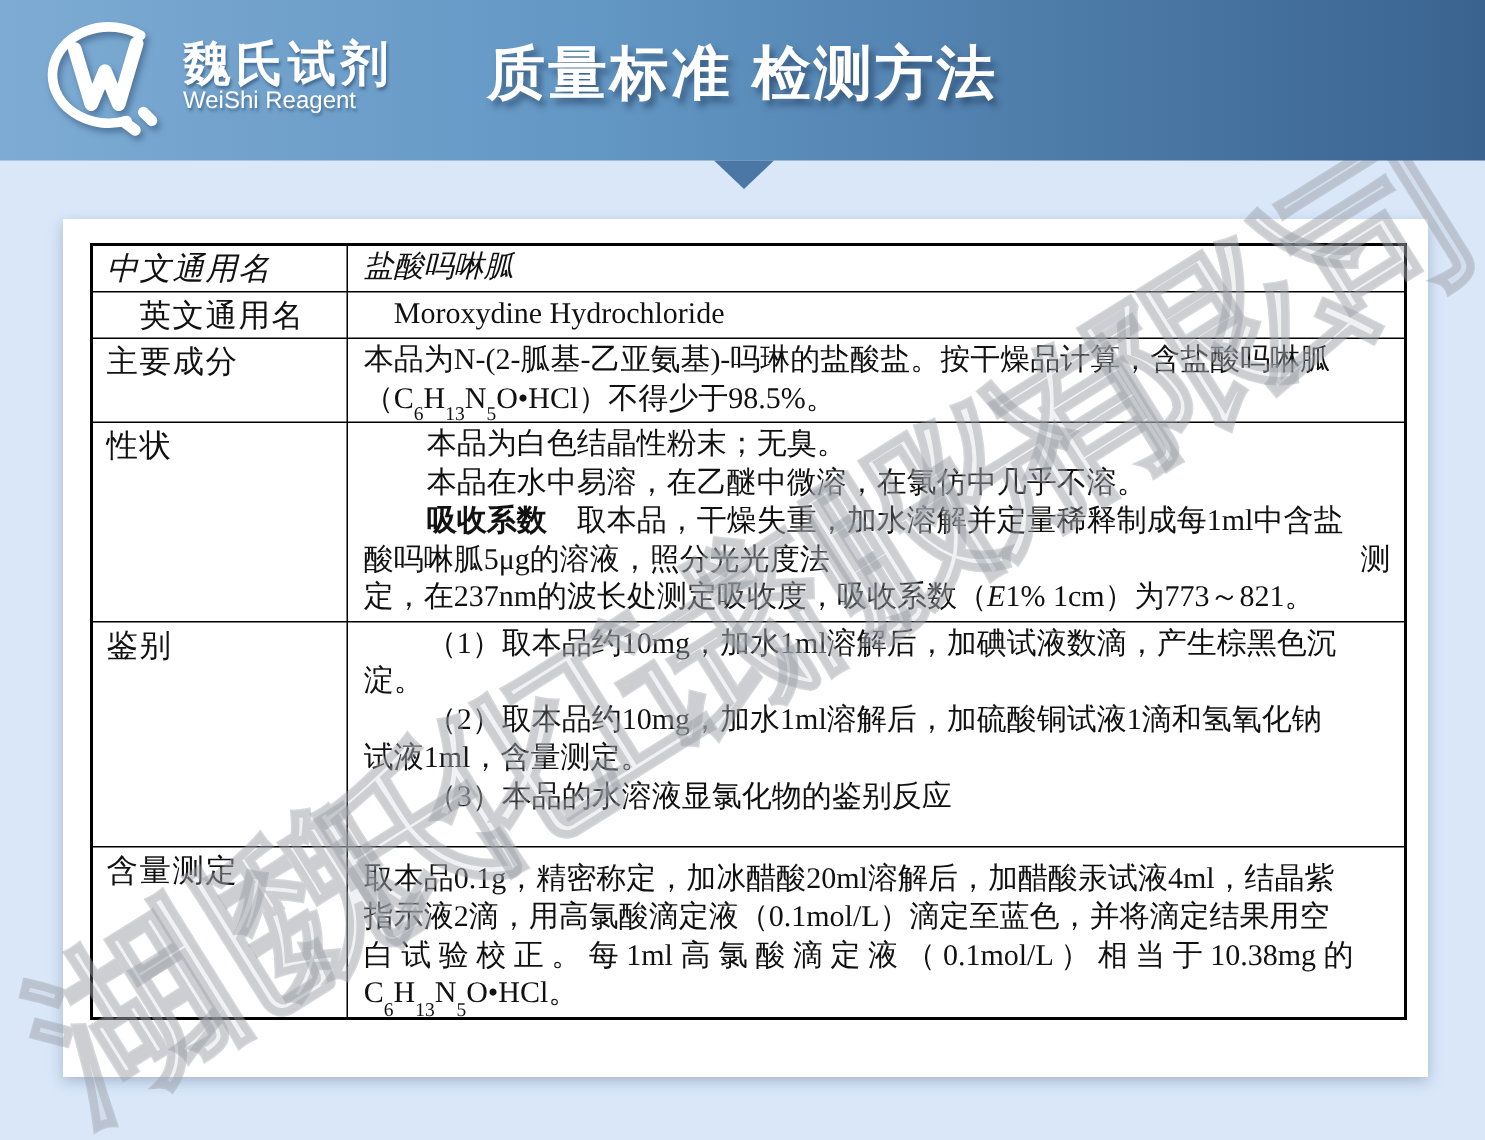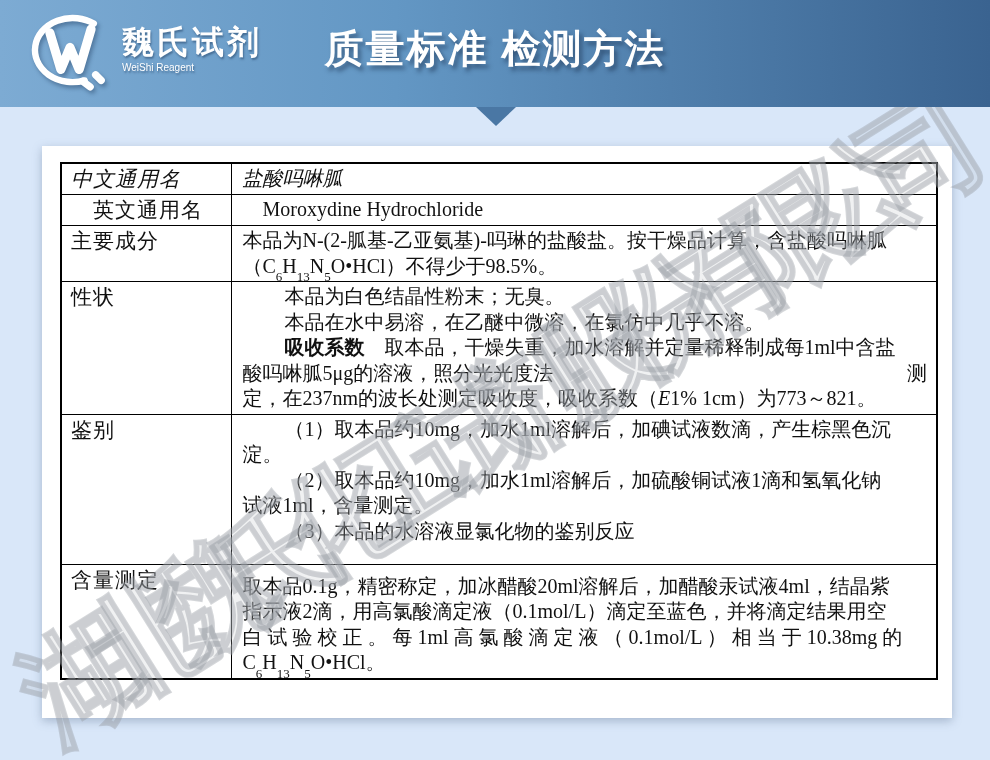--- a/index.html
+++ b/index.html
@@ -19,21 +19,21 @@
   .notch {
     position:absolute; left:476px; top:107px; width:0; height:0; z-index:4;
     border-left:20px solid transparent; border-right:20px solid transparent;
     border-top:19px solid #4a77a4;
   }
   .logo-wrap { position:absolute; left:26px; top:8px; display:flex; align-items:center; }
   .logo-mark { width:88px; height:88px; filter:drop-shadow(2px 3px 2px rgba(30,60,95,.45)); }
   .brand-text { margin-left:8px; color:#fff; font-family:"Liberation Sans","DejaVu Sans",sans-serif;
     text-shadow:1px 2px 2px rgba(30,60,95,.5); }
   .brand-cn { font-size:32px; font-weight:bold; letter-spacing:3px; line-height:32px; }
-  .brand-en { font-size:10px; line-height:20px; }
+  .brand-en { font-size:16px; line-height:20px; }
   .page-title {
     position:absolute; left:0; top:22px; width:990px; text-align:center;
     font-family:"Liberation Sans","DejaVu Sans",sans-serif;
     font-size:39px; font-weight:bold; color:#fff; letter-spacing:2px;
     text-shadow:3px 4px 4px rgba(20,40,70,.5);
   }
   
   .card {
     position:absolute; left:42px; top:146px; width:910px; height:572px;
     background:#fff; box-shadow:0 3px 9px rgba(90,110,140,.4);

